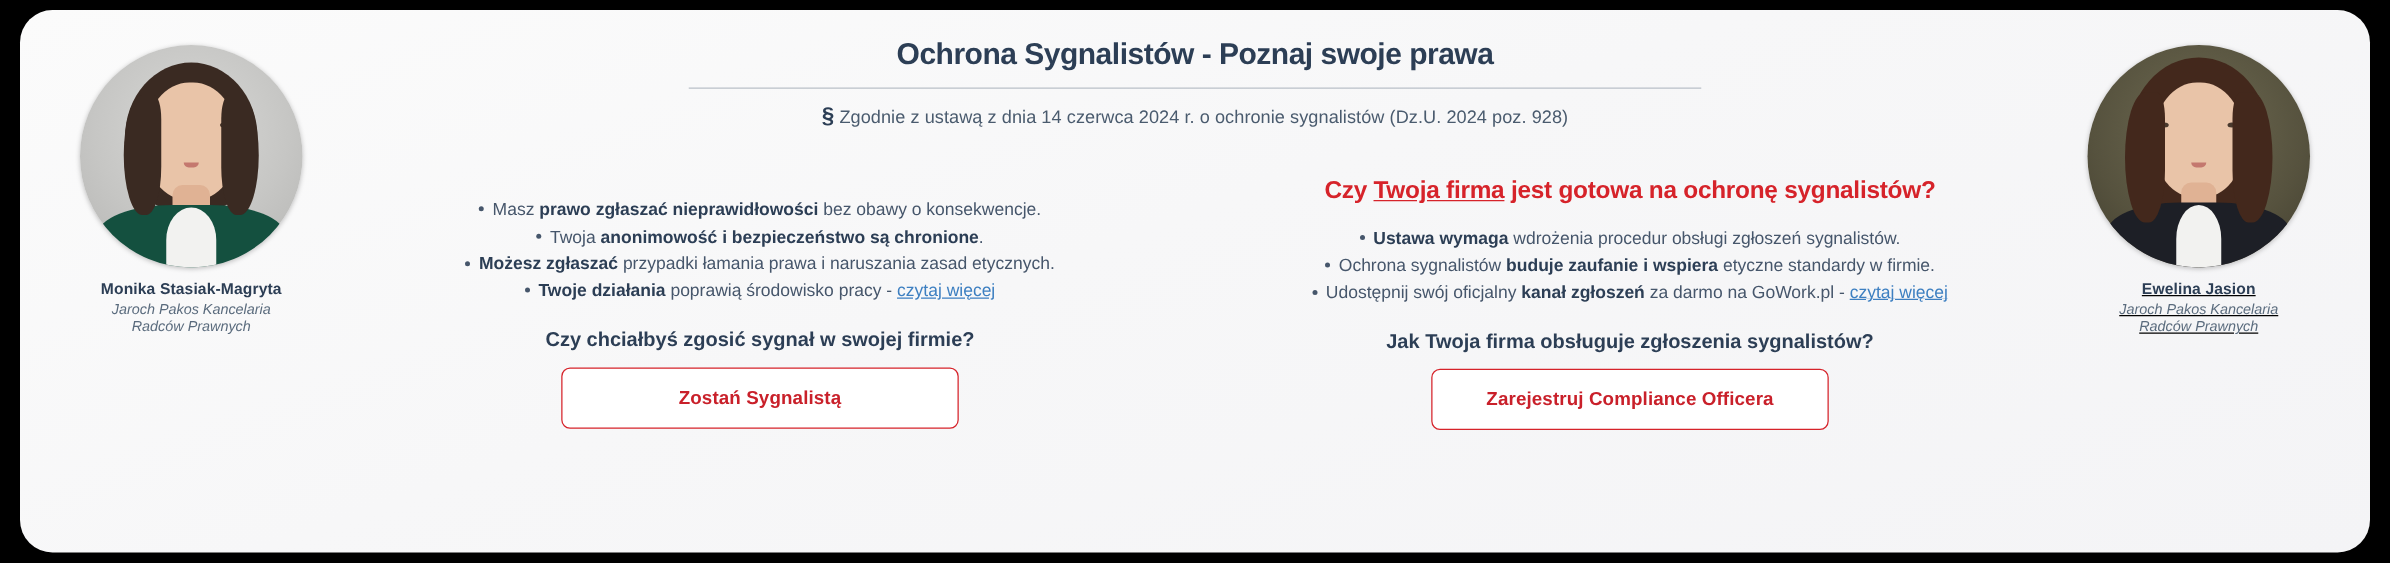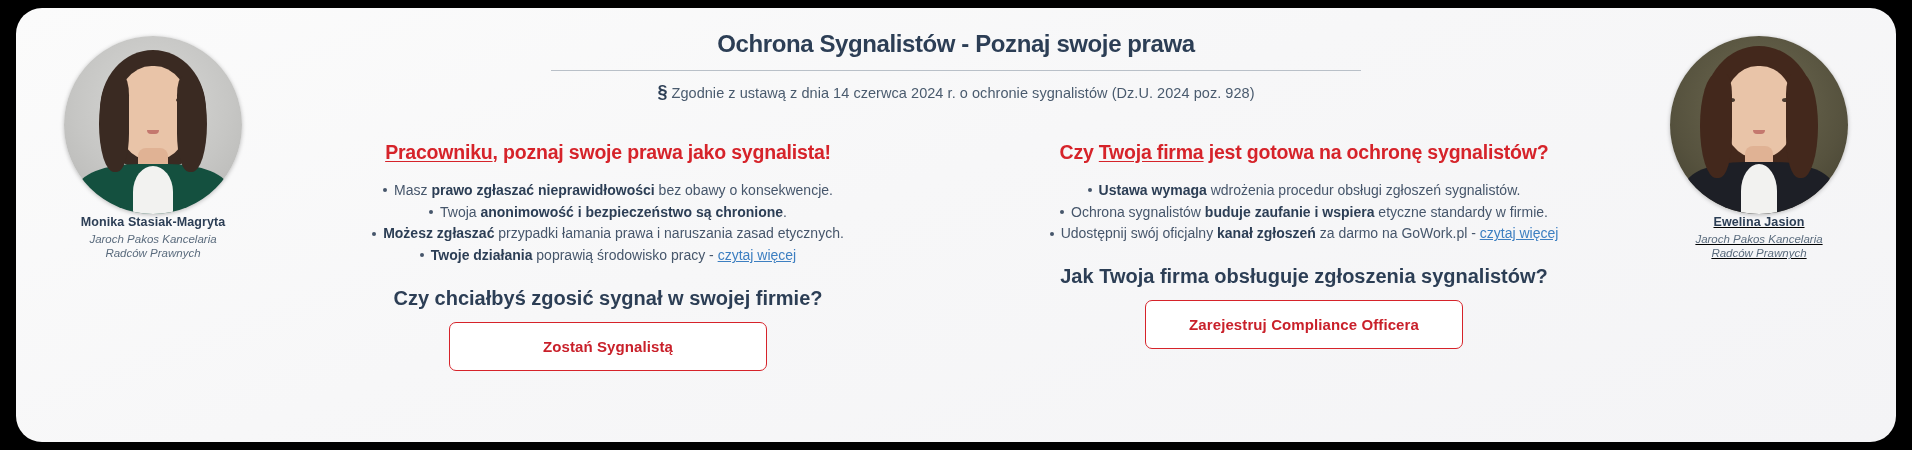--- a/index.html
+++ b/index.html
@@ -34,21 +34,21 @@
   
   .hair   { position:absolute; left:50%; transform:translateX(-50%); border-radius:50% 50% 44% 44%; }
   .face   { position:absolute; left:50%; transform:translateX(-50%); border-radius:48% 48% 46% 46%; background:#e9c4a8; }
   .neck   { position:absolute; left:50%; transform:translateX(-50%); background:#e0b294; border-radius:8px; }
   .body   { position:absolute; left:50%; transform:translateX(-50%); border-radius:40% 40% 0 0; }
   .shirt  { position:absolute; left:50%; transform:translateX(-50%); background:#f2f2f0; border-radius:50% 50% 0 0; }
   .eye    { position:absolute; width:7px; height:4px; border-radius:50%; background:#4a3a2e; }
   .lip    { position:absolute; left:50%; transform:translateX(-50%); width:12px; height:4px; border-radius:0 0 6px 6px; background:#c4786e; }
 
   .pname {
-    margin-top: 1px; font-size: 12.5px; font-weight: 700; color: #2c3e55;
+    margin-top: 10px; font-size: 12.5px; font-weight: 700; color: #2c3e55;
     letter-spacing: .1px;
   }
   .pfirm {
     margin-top: 3px; font-size: 11.5px; font-style: italic; color: #5a6b7d; line-height: 1.25;
   }
 
   
   .header { position: absolute; left: 260px; right: 260px; top: 22px; text-align: center; }
   .title {
     font-size: 24px; font-weight: 700; color: #2c3e55; letter-spacing: -.4px;
@@ -75,21 +75,21 @@
     font-size: 14px; color: #46566b; line-height: 1.55; position: relative;
   }
   .blist li .dot {
     display: inline-block; width: 4px; height: 4px; border-radius: 50%;
     background: #46566b; vertical-align: middle; margin-right: 7px; margin-bottom: 2px;
   }
   .blist b { color: #2c3e55; font-weight: 700; }
   .more { color: #3d7fc1; }
 
   .cta-prompt {
-    margin-top: 20px; font-size: 20px; font-weight: 600; color: #2c3e55;
+    margin-top: 20px; font-size: 16px; font-weight: 600; color: #2c3e55;
   }
   .cta-btn {
     display: inline-block; margin-top: 12px;
     min-width: 318px; padding: 15px 14px;
     border: 1.6px solid #d6232a; border-radius: 7px;
     background: #ffffff; color: #c9202a;
     font-size: 15px; font-weight: 700; font-family: "Liberation Sans", sans-serif;
     cursor: pointer; letter-spacing: .1px;
   }
 </style>
@@ -143,23 +143,20 @@
     <div class="title">Ochrona Sygnalistów - Poznaj swoje prawa</div>
     <div class="rule"></div>
     <div class="subtitle">
       <span class="para-sign">§</span><span>Zgodnie z ustawą z dnia 14 czerwca 2024 r. o ochronie sygnalistów (Dz.U. 2024 poz. 928)</span>
     </div>
   </div>
 
   <div class="cols">
 
     <div class="col">
-      <div class="col-head">
-        <u>Pracowniku</u><span>, poznaj swoje prawa jako sygnalista!</span>
-      </div>
       <ul class="blist">
         <li><span class="dot"></span><span>Masz </span><b>prawo zgłaszać nieprawidłowości</b><span> bez obawy o konsekwencje.</span></li>
         <li><span class="dot"></span><span>Twoja </span><b>anonimowość i bezpieczeństwo są chronione</b><span>.</span></li>
         <li><span class="dot"></span><b>Możesz zgłaszać</b><span> przypadki łamania prawa i naruszania zasad etycznych.</span></li>
         <li><span class="dot"></span><b>Twoje działania</b><span> poprawią środowisko pracy - </span><a class="more" href="#">czytaj więcej</a></li>
       </ul>
       <div class="cta-prompt">Czy chciałbyś zgosić sygnał w swojej firmie?</div>
       <button class="cta-btn">Zostań Sygnalistą</button>
     </div>
 

